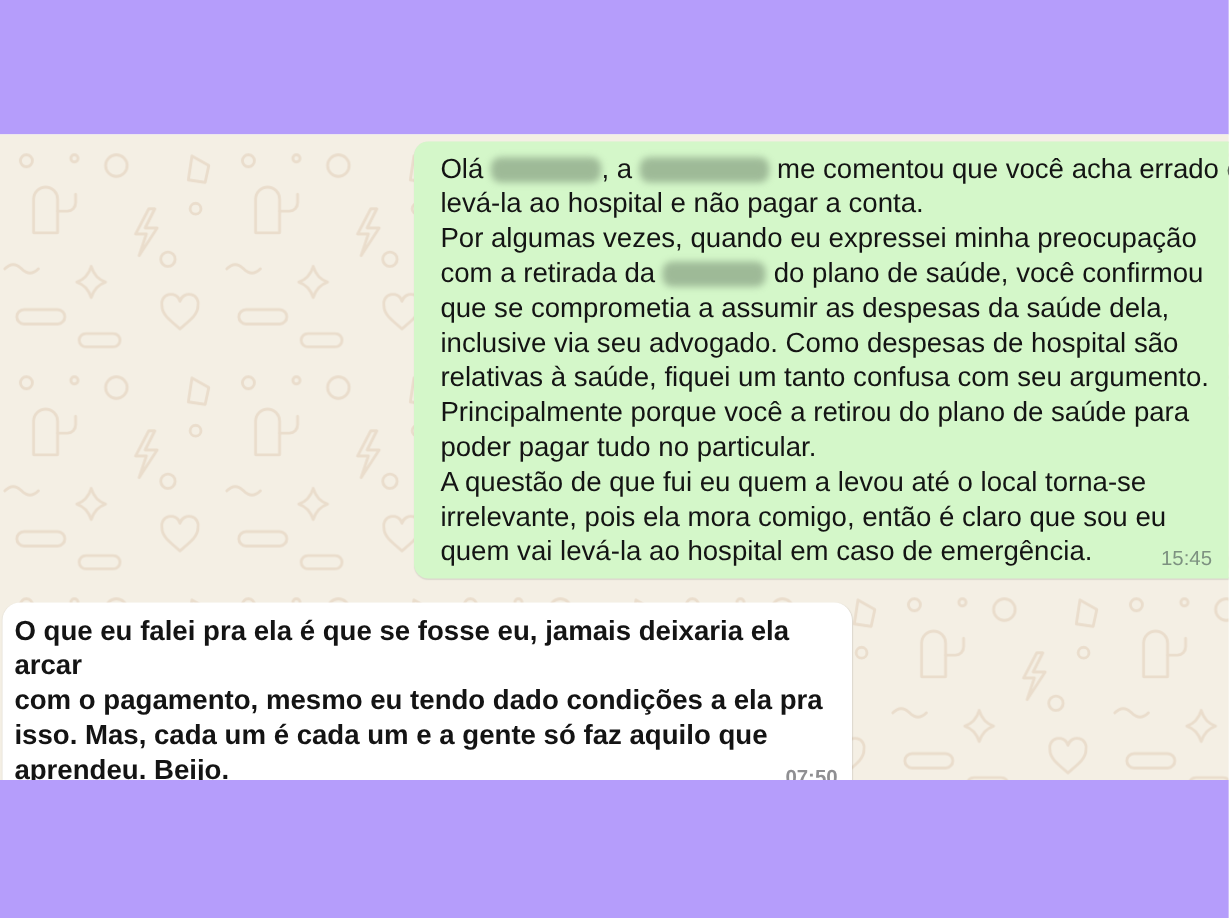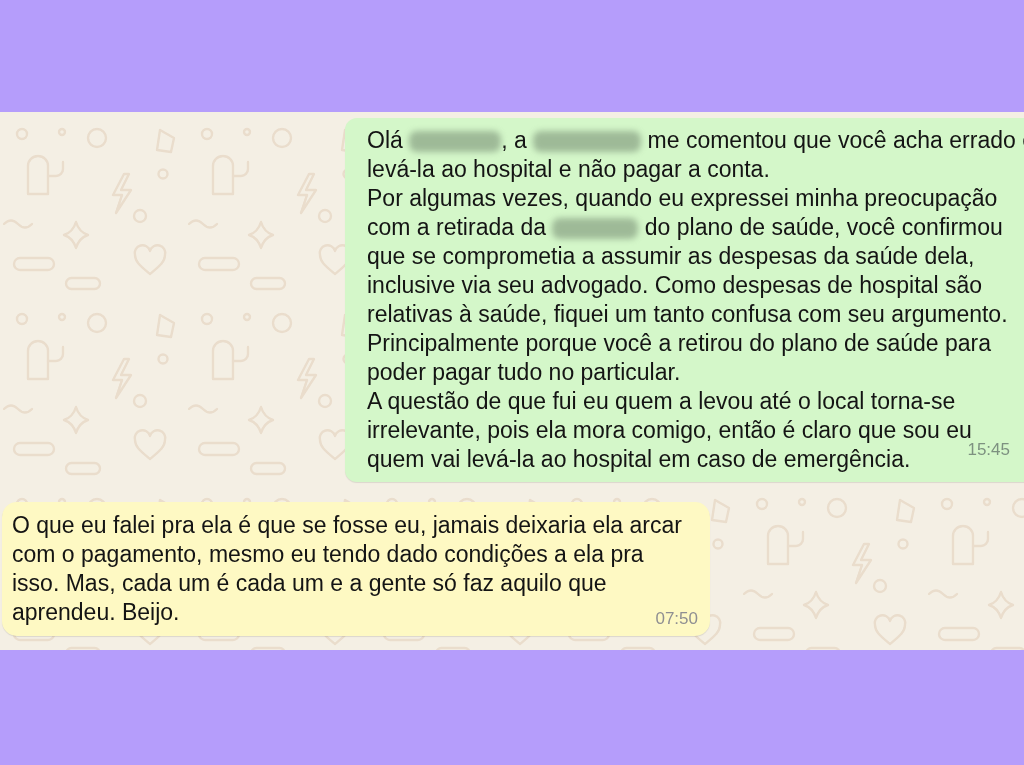--- a/index.html
+++ b/index.html
@@ -43,31 +43,32 @@
   .bubble.outgoing {
     left: 345px; right: -60px;
     top: 6px;
     background: #d4f7c9;
     border-radius: 12px;
     padding: 8px 30px 8px 22px;
   }
   .bubble.incoming {
     left: 2px; top: 390px;
     width: 708px;
-    background: #fef9c3;
+    background: #ffffff;
     border-radius: 15px;
     padding: 9px 10px 9px 10px;
+    font-weight: bold;
   }
   .msg-time {
     position: absolute;
     font-size: 17px;
     line-height: 17px;
   }
   .bubble.outgoing .msg-time {
-    right: 74px; bottom: 24px;
+    right: 74px; bottom: 8px;
     color: #7d9180;
   }
   .bubble.incoming .msg-time {
     right: 12px; bottom: 9px;
     color: #8f8f92;
   }
   .redact {
     display: inline-block;
     height: 21px;
     border-radius: 8px;

